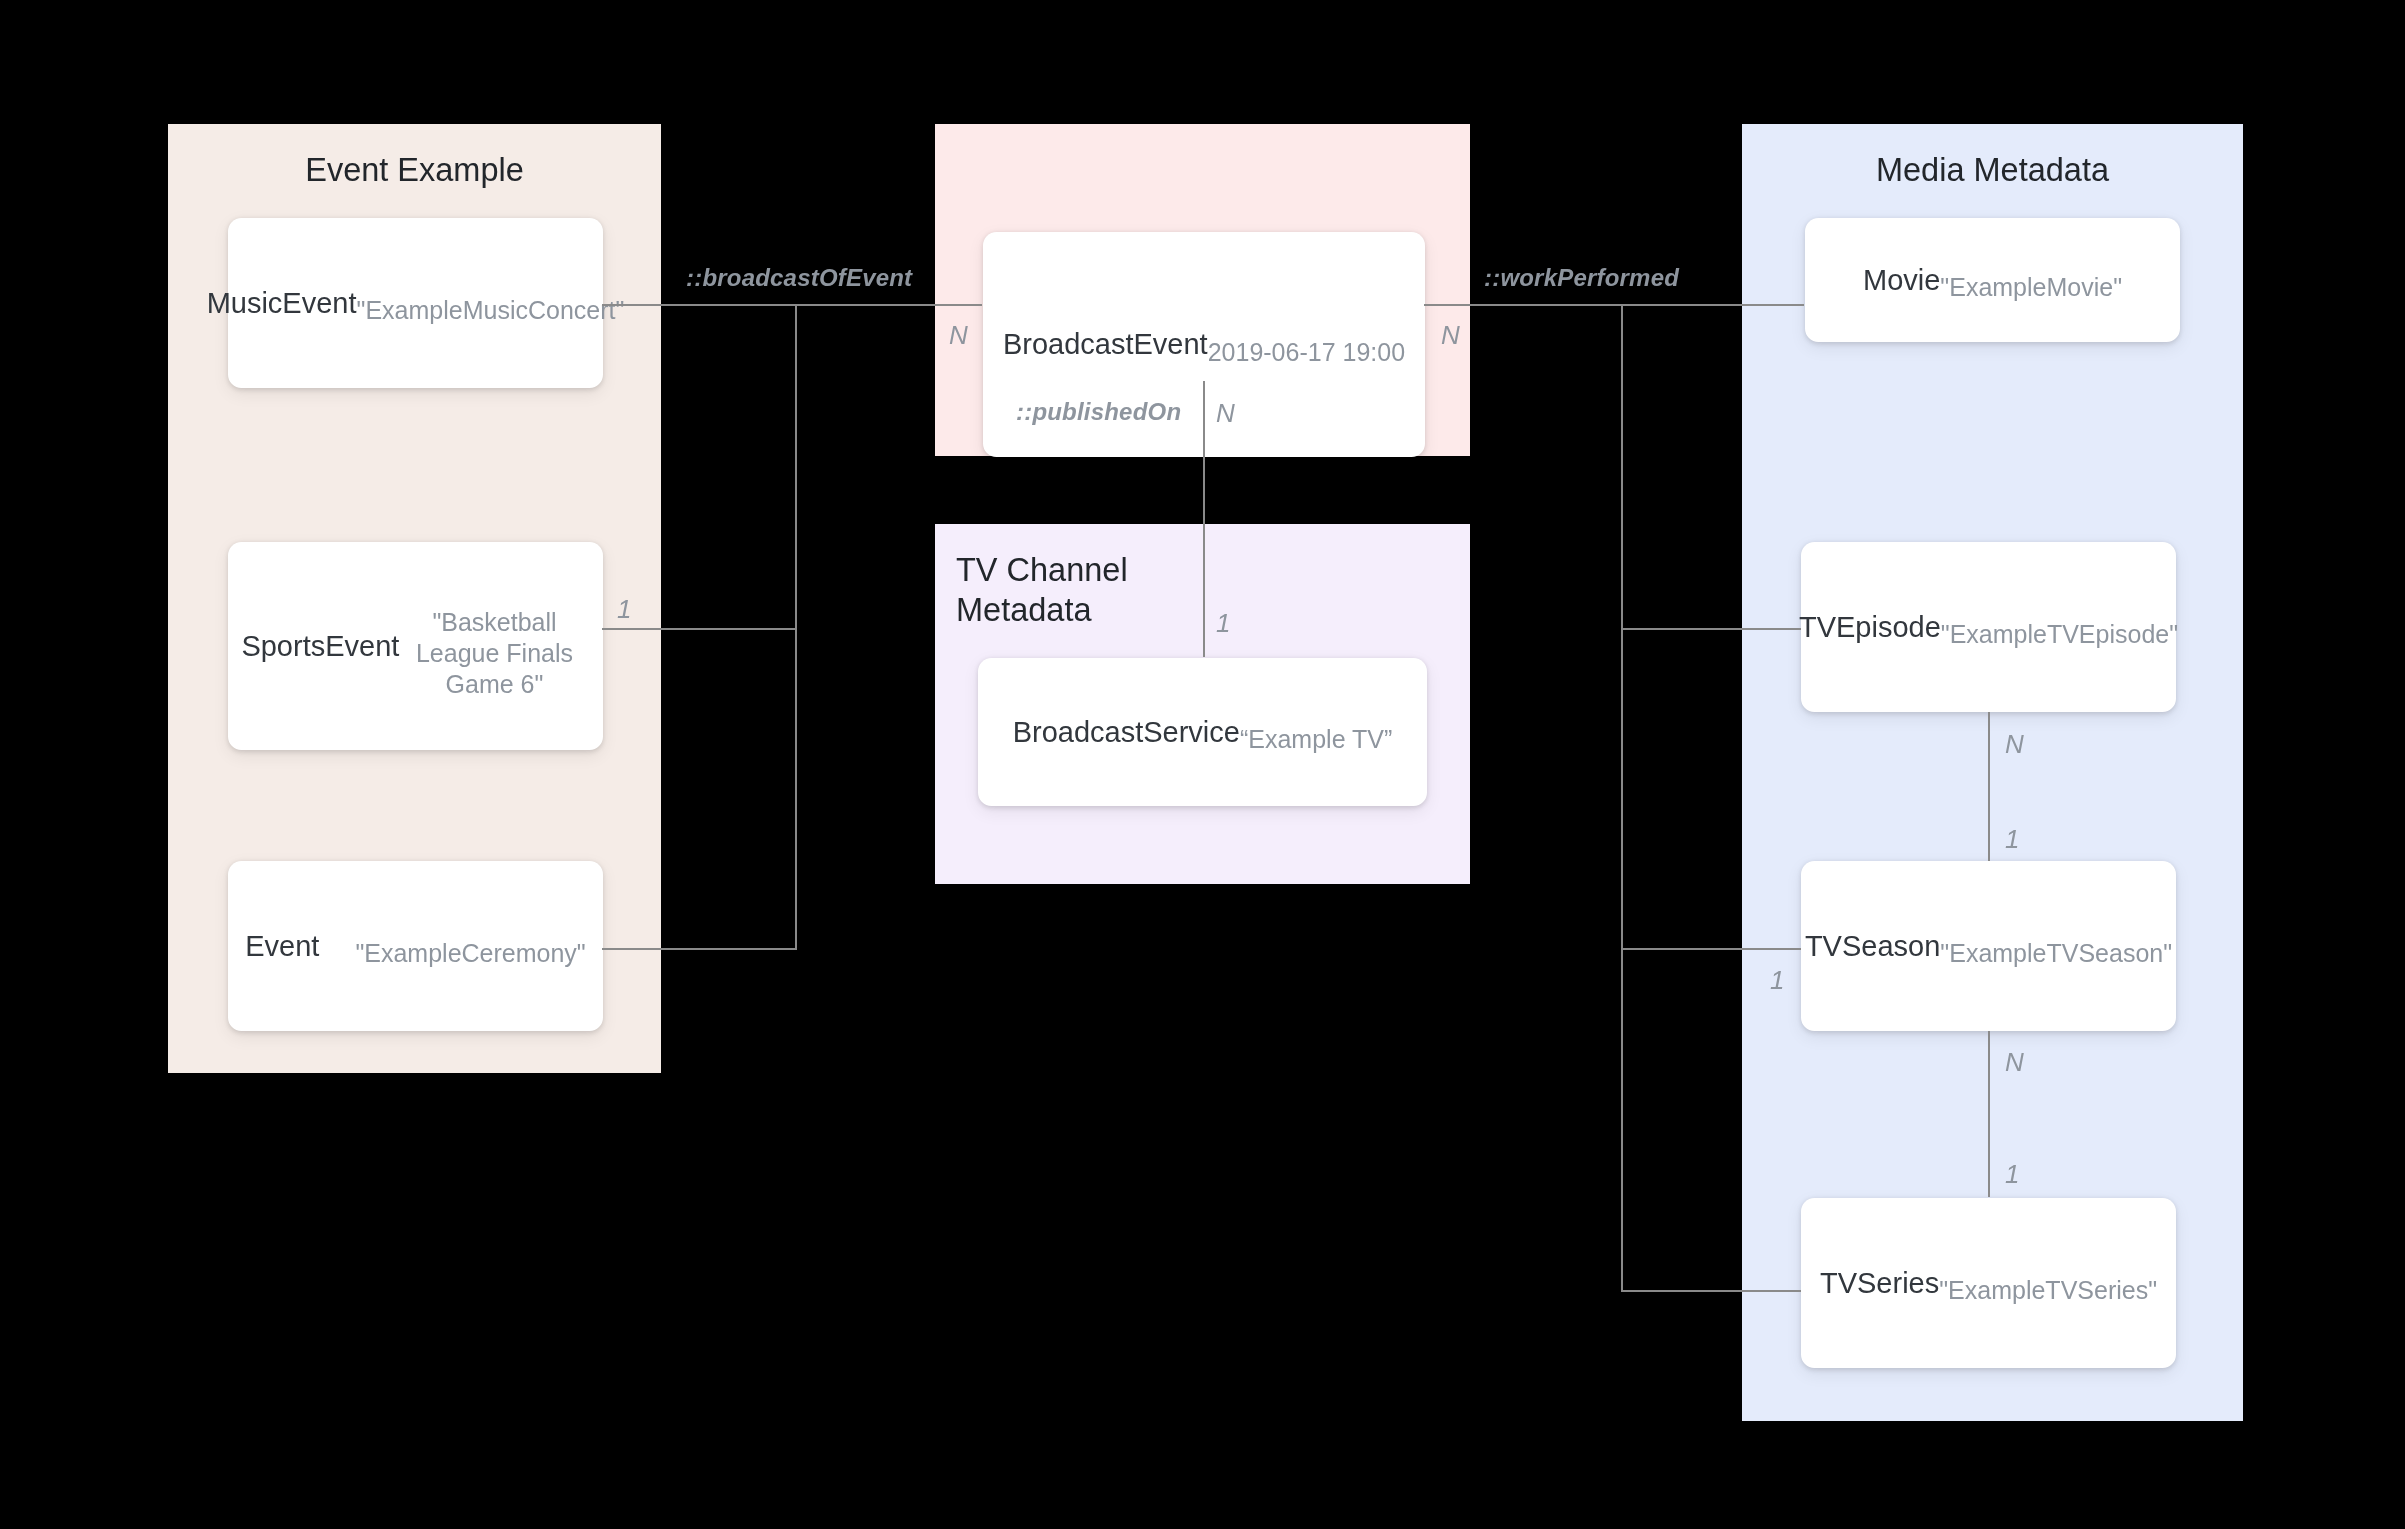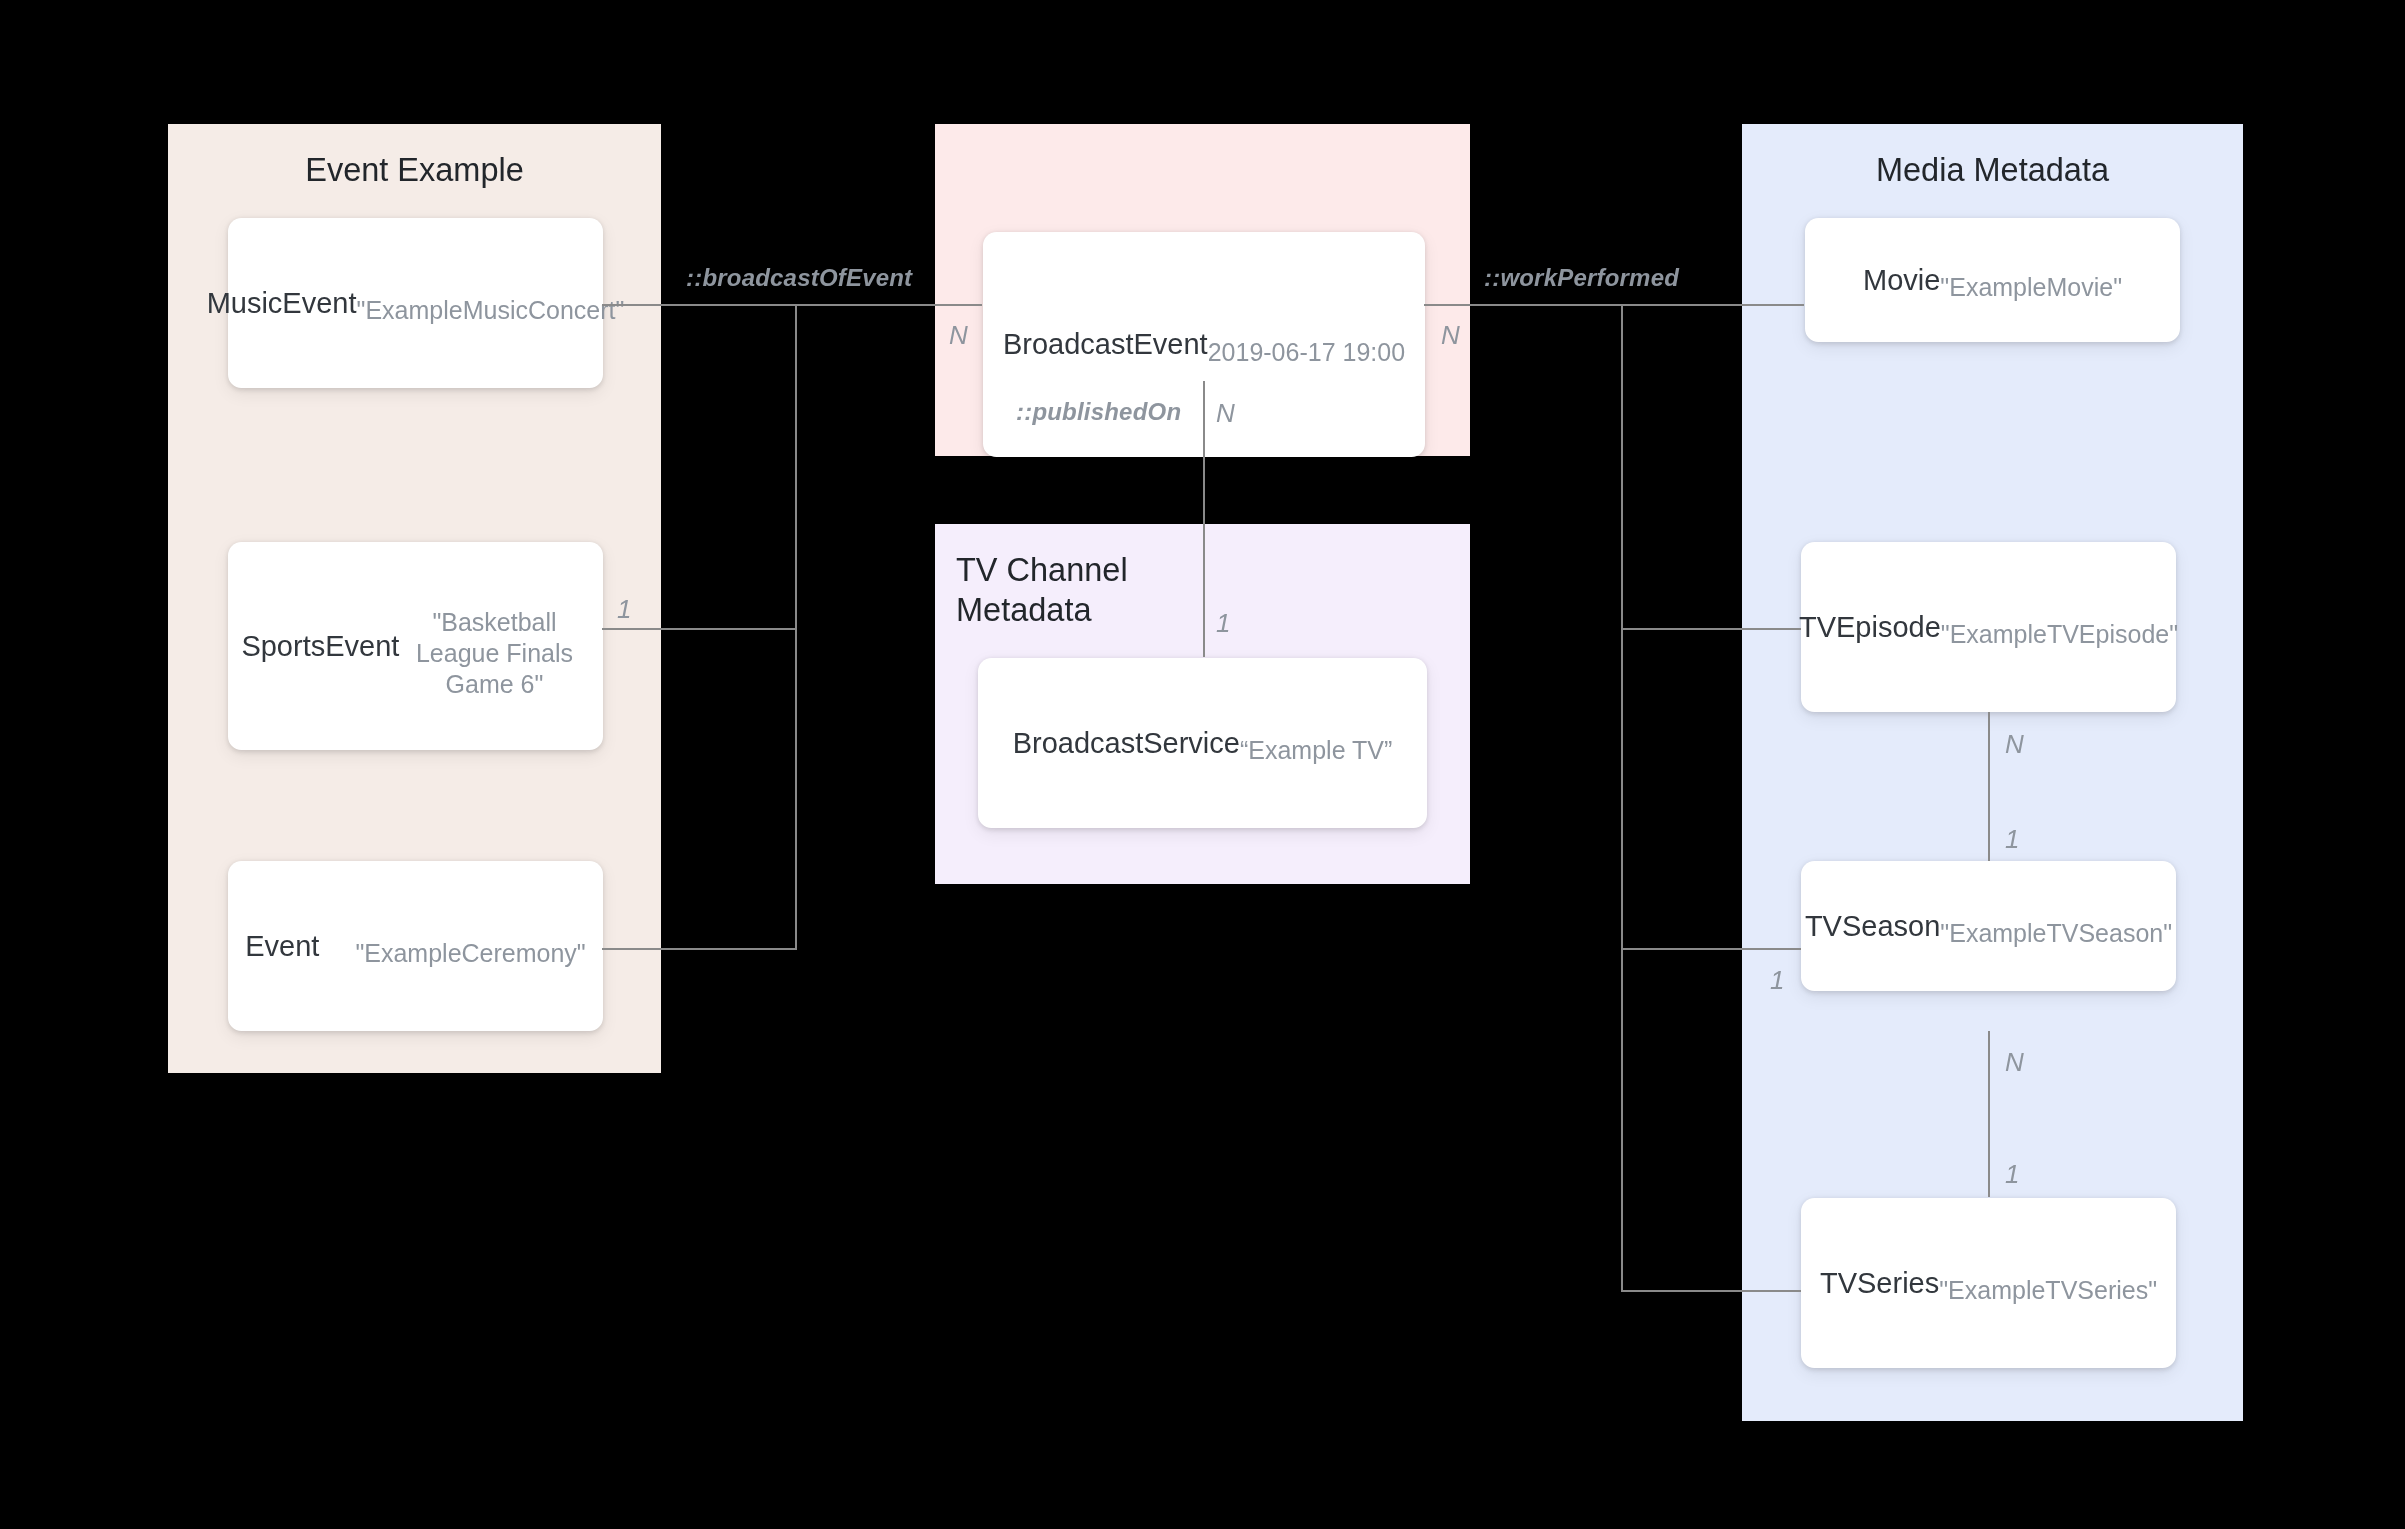--- a/index.html
+++ b/index.html
@@ -122,40 +122,40 @@
   <div class="card" style="left:983px; top:196px; width:442px; height:225px;margin-top:36px;">
     <div class="card-type">BroadcastEvent</div>
     <div class="card-value">2019-06-17 19:00</div>
   </div>
 
   <div class="panel" id="panel-tvchannel">
     <div class="panel-title" style="top: 27px; left: 21px; right: auto; text-align: left;">TV Channel
 Metadata</div>
   </div>
 
-  <div class="card" style="left:978px; top:658px; width:449px; height:170px;">
+  <div class="card" style="left:978px; top:658px; width:449px; height:148px;">
     <div class="card-type">BroadcastService</div>
     <div class="card-value">“Example TV”</div>
   </div>
 
   <div class="panel" id="panel-media">
     <div class="panel-title" style="top: 27px;">Media Metadata</div>
   </div>
 
   <div class="card" style="left:1805px; top:218px; width:375px; height:124px;">
     <div class="card-type">Movie</div>
     <div class="card-value">"ExampleMovie"</div>
   </div>
 
   <div class="card" style="left:1801px; top:542px; width:375px; height:170px;">
     <div class="card-type">TVEpisode</div>
     <div class="card-value">"ExampleTVEpisode"</div>
   </div>
 
-  <div class="card" style="left:1801px; top:861px; width:375px; height:130px;">
+  <div class="card" style="left:1801px; top:861px; width:375px; height:170px;">
     <div class="card-type">TVSeason</div>
     <div class="card-value">"ExampleTVSeason"</div>
   </div>
 
   <div class="card" style="left:1801px; top:1198px; width:375px; height:170px;">
     <div class="card-type">TVSeries</div>
     <div class="card-value">"ExampleTVSeries"</div>
   </div>
 
   <div class="edge h" style="left:602px; top:304px; width:195px;"></div>

